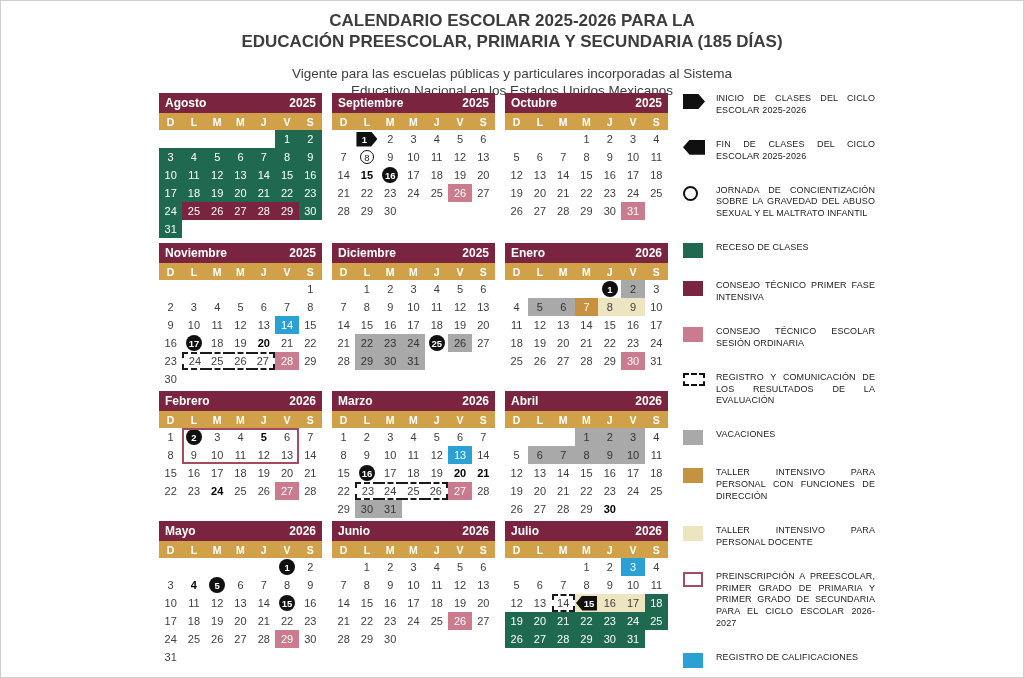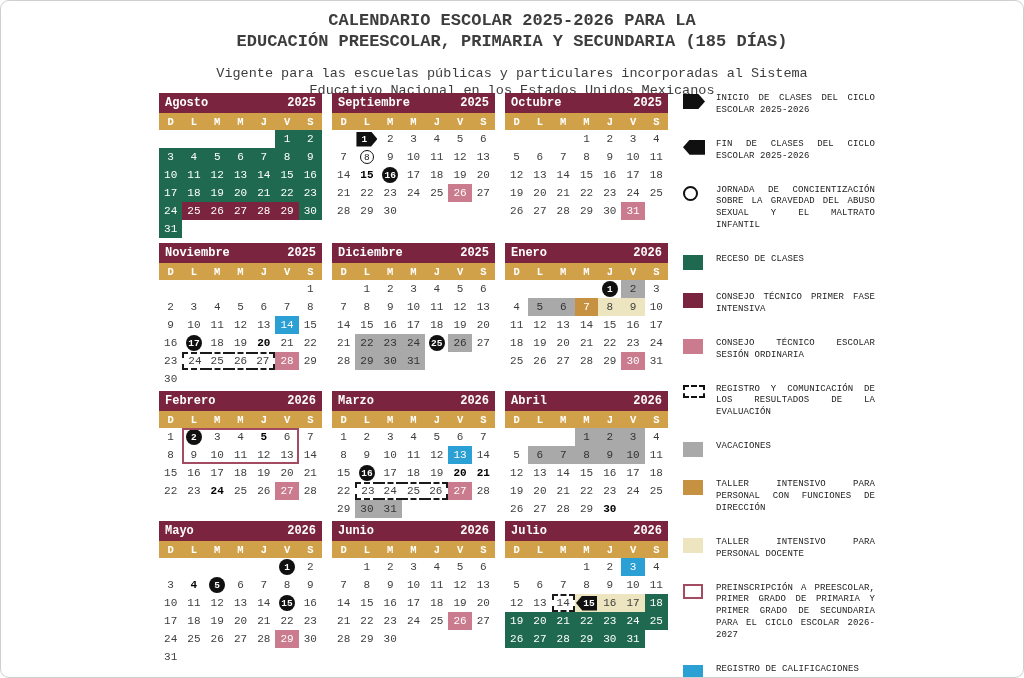--- a/index.html
+++ b/index.html
@@ -1,18 +1,18 @@
 <!DOCTYPE html>
 <html style="--maroon: #7b2440; --goldHeader: #d1a149; --green: #1f6951; --pink: #ca7b8e; --blue: #2ba0d4; --gray: #a9a9a9; --goldCell: #c69140; --cream: #ede5bf; --preOutline: #a34b60;"><head>
 <meta charset="utf-8">
 <style>
   html,body{margin:0;padding:0;background:#fff;}
   .page{width:1024px;height:678px;position:relative;background:#fff;border:1px solid #cfcfcf;
-        border-radius:9px;box-sizing:border-box;overflow:hidden;
-        font-family:Liberation Mono, monospace;}
+        border-radius:0;box-sizing:border-box;overflow:hidden;
+        font-family:Liberation Sans, sans-serif;}
   
   .titles{position:absolute;top:10px;left:0;width:100%;text-align:center;}
   .t1{font-size:17px;font-weight:700;color:#3d3d3d;line-height:1.22;}
   .t2{font-size:13.5px;color:#3d3d3d;line-height:1.25;}
   .t2.first{margin-top:14px;}
   
   .months{position:absolute;left:158px;top:92px;width:509px;display:grid;
           grid-template-columns:repeat(3,163px);grid-template-rows:150px 148px 130px 150px;
           column-gap:10px;align-items:start;}
   .month-block{width:163px;}

